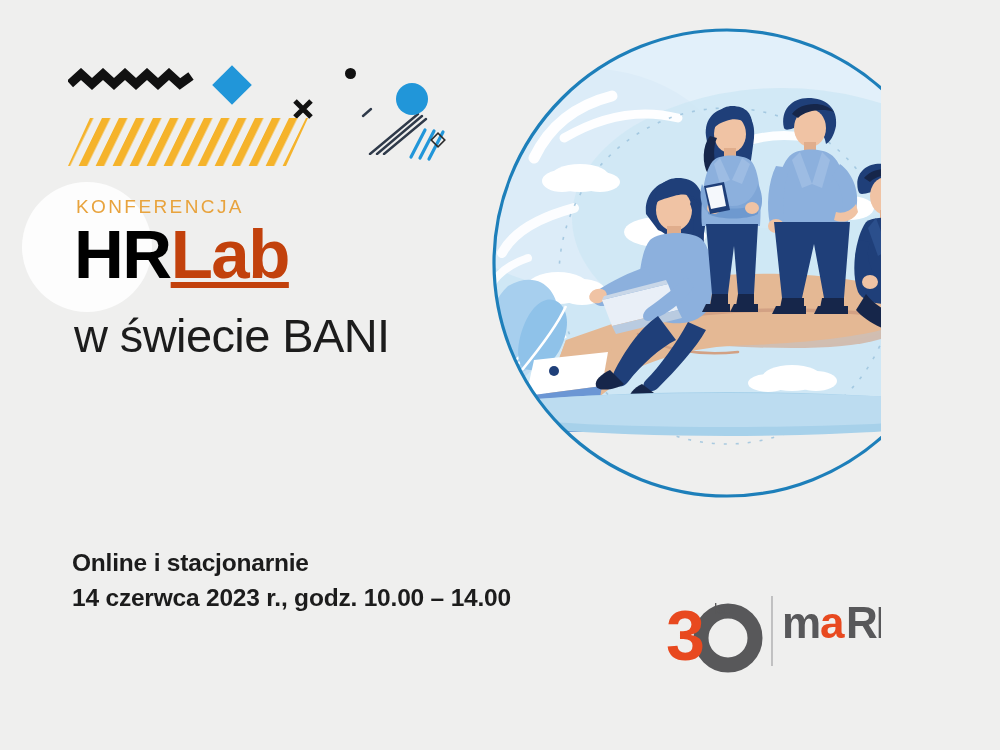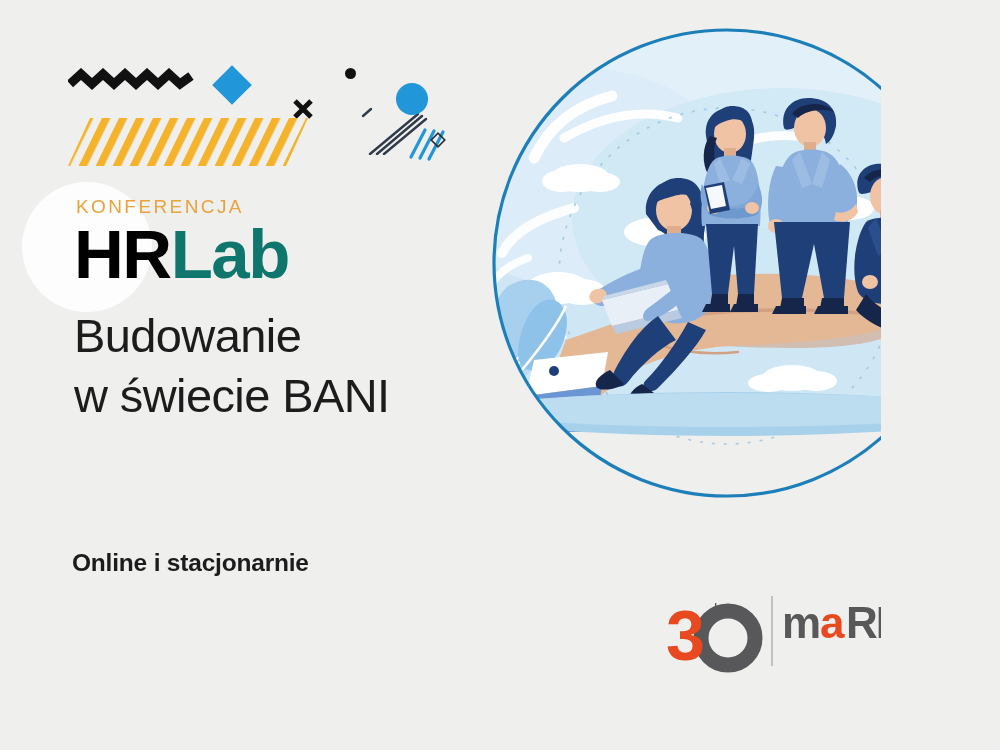--- a/index.html
+++ b/index.html
@@ -68,21 +68,21 @@
     margin: 0 0 2px 2px;
   }
   .wordmark {
     font-size: 69px;
     font-weight: 700;
     letter-spacing: -1.5px;
     line-height: 1.02;
     margin: 0 0 16px 0;
   }
   .wordmark .hr { color: #000000; }
-  .wordmark .lab { color: #0f766e; }
+  .wordmark .lab { color: #c2410c; text-decoration: underline; }
 
   .headline {
     font-size: 47px;
     font-weight: 400;
     line-height: 1.27;
     color: #1c1c1c;
     margin: 0;
     letter-spacing: -0.6px;
   }
   .headline div { white-space: nowrap; }
@@ -413,27 +413,27 @@
       <ellipse cx="265" cy="392" rx="250" ry="17" fill="#bcdcf0"></ellipse>
     </g>
 
     <circle cx="265" cy="245" r="233" fill="none" stroke="#1d7fba" stroke-width="3.2"></circle>
   </svg>
 
   <div class="left-col">
     <div class="kicker">KONFERENCJA</div>
     <div class="wordmark"><span class="hr">HR</span><span class="lab">Lab</span></div>
     <div class="headline">
-      <div>Budowanie</div>
       <div>w świecie BANI</div>
     </div>
   </div>
 
   <div class="details">
     <div>Online i stacjonarnie</div>
+    <div>14 czerwca 2023 r., godz. 10.00 – 14.00</div>
   </div>
 
   <svg class="logo-block" viewBox="0 0 290 82">
 
     <g>
 
       <circle cx="64" cy="46" r="27" fill="none" stroke="#58585a" stroke-width="15"></circle>
 
       <text x="2" y="68" font-family="Liberation Sans, sans-serif" font-size="70" font-weight="700" fill="#e8491f">3</text>
 

